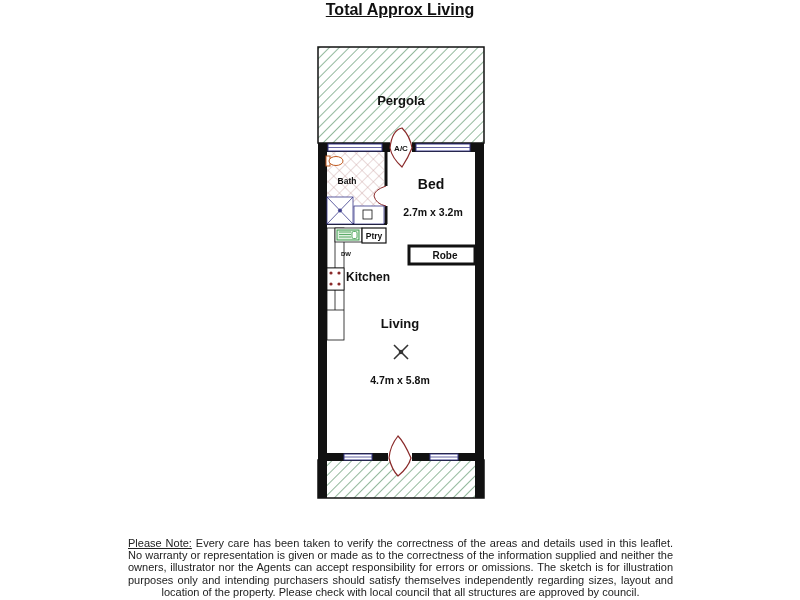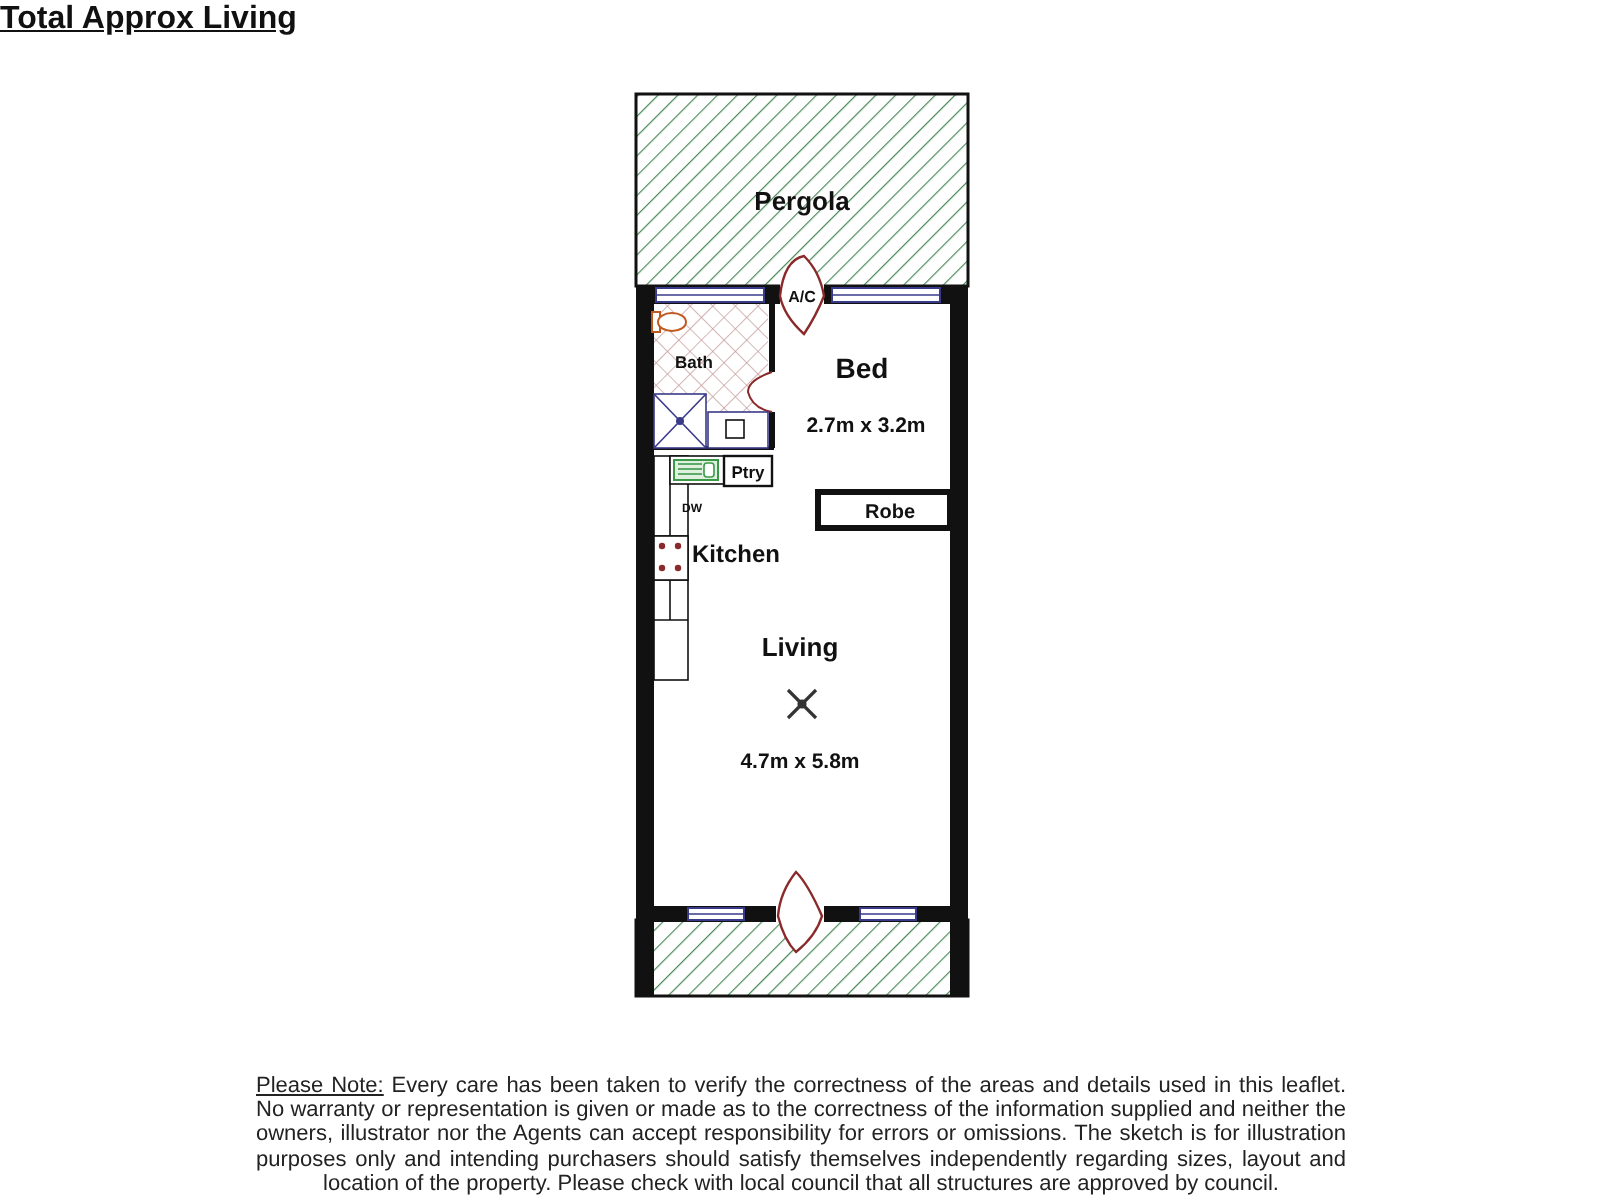--- a/index.html
+++ b/index.html
@@ -1,18 +1,18 @@
 <!DOCTYPE html>
 <html><head>
 <meta charset="utf-8">
 <style>
   html, body { margin: 0; padding: 0; background: #ffffff; }
   body { width: 800px; height: 600px; position: relative; overflow: hidden; font-family: "Liberation Sans", sans-serif; }
   .title {
-    position: absolute; left: 0; top: 0; width: 800px; 
+    position: absolute; left: 0; top: 0; width: 800px; text-align: center;
     font-weight: bold; font-size: 16px; line-height: 19px; color: #111;
   }
   .title span { display: block; text-decoration: underline; }
   svg.plan { position: absolute; left: 0; top: 0; }
   .lbl { font-family: "Liberation Sans", sans-serif; fill: #111; }
   .note {
     position: absolute; left: 128px; top: 537px; width: 545px;
     font-size: 11px; line-height: 12.2px; color: #222; text-align: justify;
     text-align-last: center;
   }

